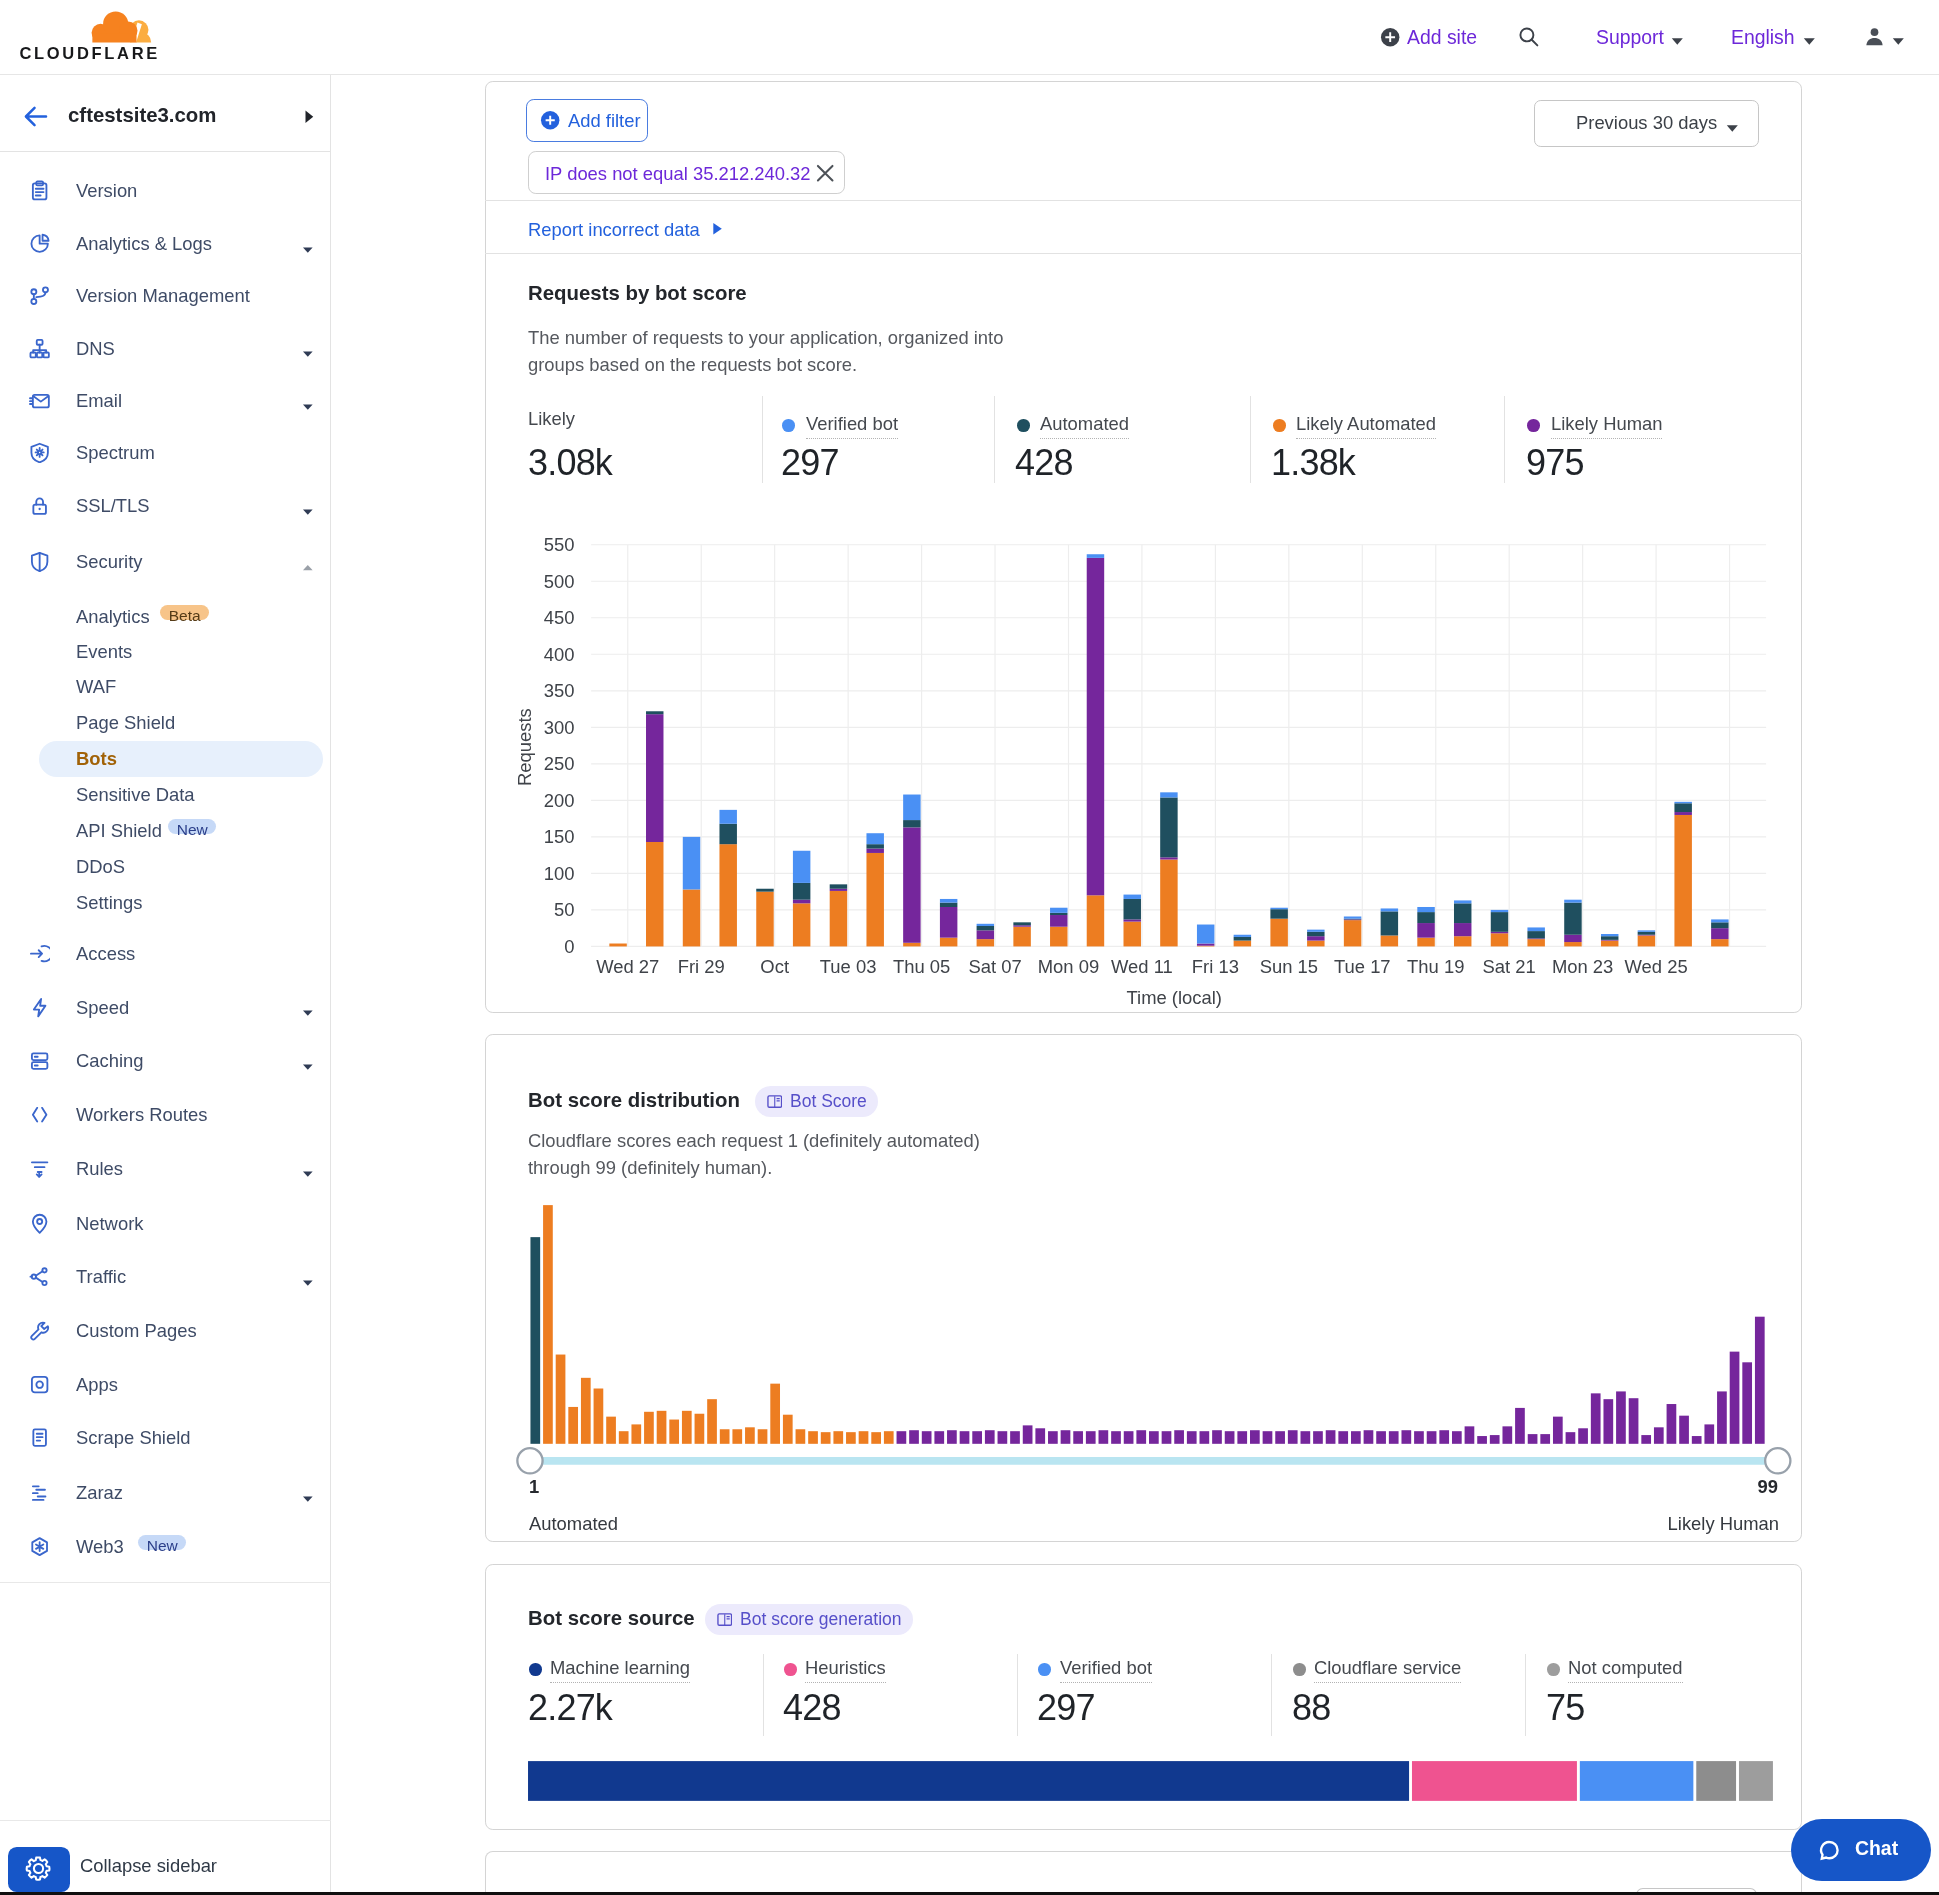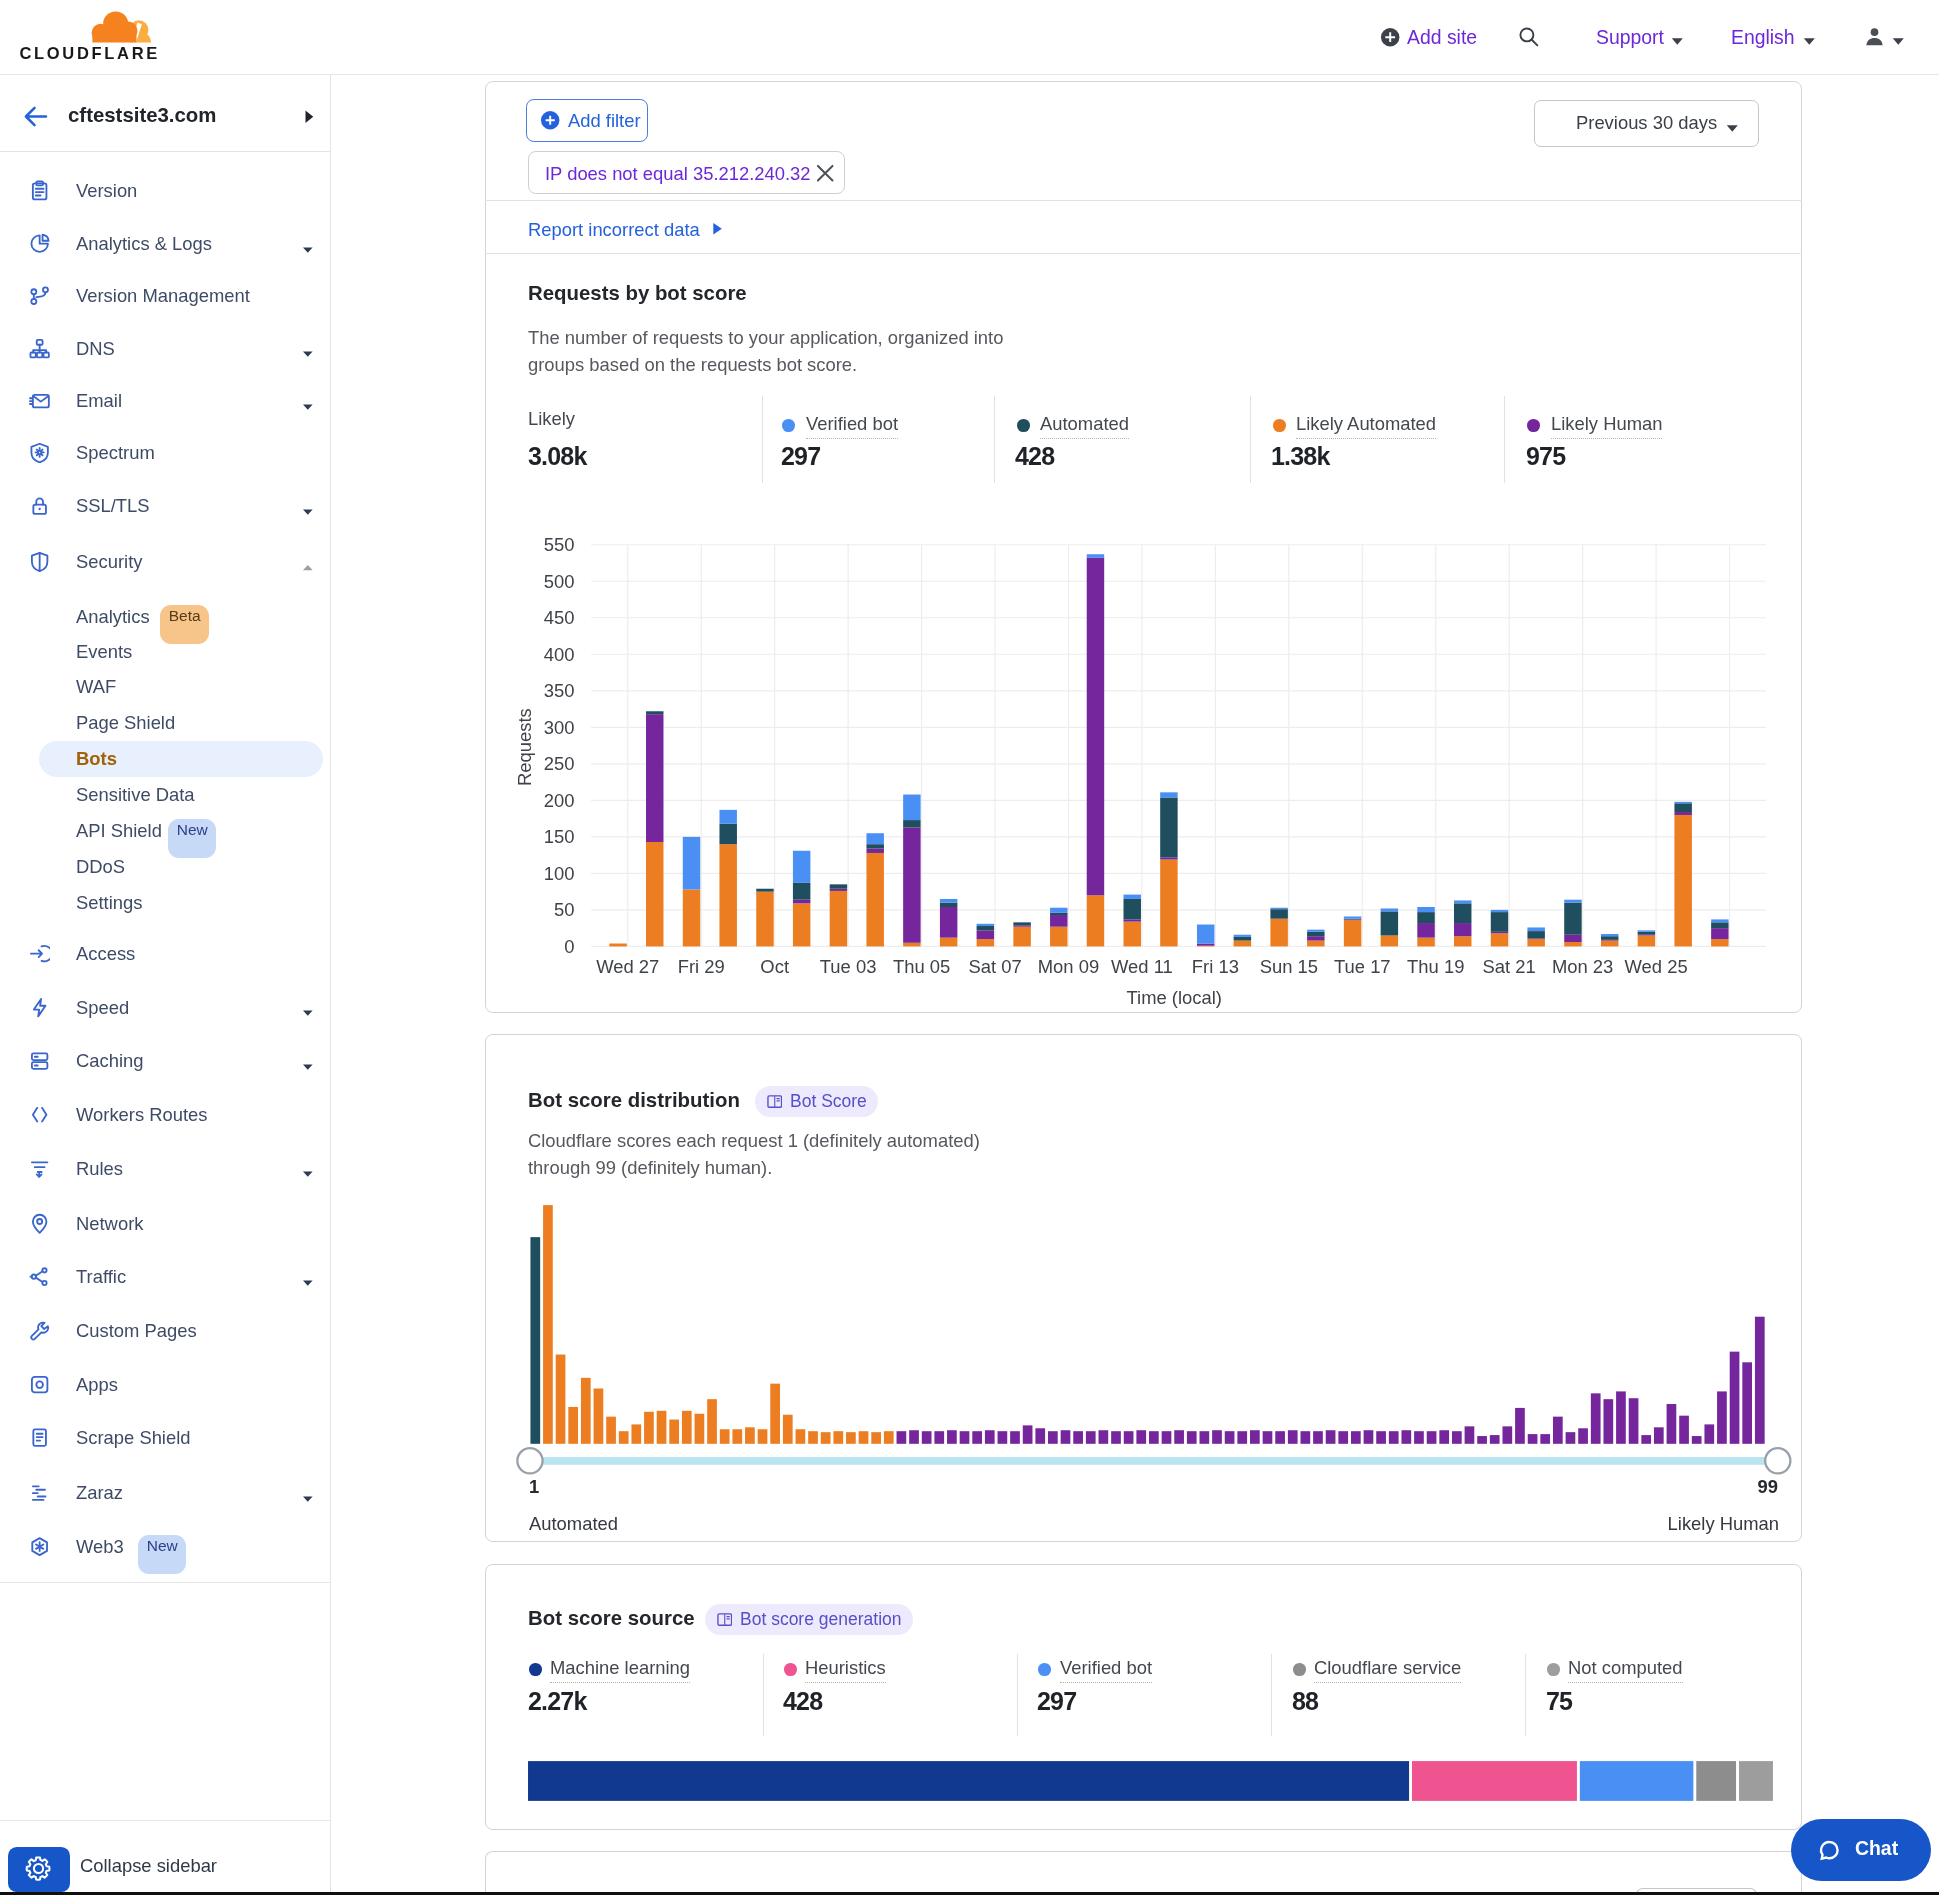--- a/index.html
+++ b/index.html
@@ -5,25 +5,25 @@
  font-family:"Liberation Sans",sans-serif;color:#3a3f45;-webkit-font-smoothing:antialiased}
 .abs{position:absolute}
 .hdr-item{position:absolute;top:26px;font-size:19.4px;color:#6d28d9}
 .card{position:absolute;left:485px;width:1317px;background:#fff;border:1.4px solid #d4d4d4;border-radius:7.8px}
 .divh{position:absolute;left:485px;width:1317px;height:1.4px;background:#e2e2e2}
 .nicon{position:absolute;left:29px}
 .nlab{position:absolute;left:76px;font-size:18.4px;color:#3e4b66;white-space:nowrap}
 .nsub{position:absolute;left:76px;font-size:18.4px;color:#3e4b66;white-space:nowrap}
 .car{position:absolute;left:302px}
 .botspill{position:absolute;left:39px;width:284px;height:36px;border-radius:18px;background:#e7f0fc}
-.badge{position:absolute;height:39px;border-radius:11px;font-size:15.5px;line-height:22px;padding:0 8.7px}
+.badge{position:absolute;height:15px;border-radius:11px;font-size:15.5px;line-height:22px;padding:0 8.7px}
 .beta{background:#f7c489;color:#553b17}
 .new{background:#c6d9f7;color:#2b3f8a}
 .statlab{position:absolute;font-size:18.4px;color:#44484e;border-bottom:1.9px dotted #b3b3b3;padding-bottom:2.9px;white-space:nowrap}
-.statnum{position:absolute;font-size:25px;font-weight:bold;color:#1f2328;letter-spacing:-0.8px}
+.statnum{position:absolute;font-size:36px;font-weight:normal;color:#1f2328;letter-spacing:-0.8px}
 .dot{position:absolute;width:12.6px;height:12.6px;border-radius:50%}
 .vdiv{position:absolute;width:1.4px;background:#e2e2e2}
 .sechead{position:absolute;left:528px;font-size:20.4px;font-weight:bold;color:#23262b}
 .desc{position:absolute;left:528px;font-size:18.4px;color:#55585e;line-height:27px}
 .lbadge{position:absolute;height:31px;background:#eceafc;border-radius:15.5px;color:#564fc9;font-size:17.5px;line-height:31px;padding:0 11.6px 0 35px}
 .lbadge svg{position:absolute;left:11.6px;top:8.7px}
 </style></head><body>
 
 <div class="abs" style="left:0;top:0;width:1940px;height:75px;background:#fff;border-bottom:1.4px solid #e6e6e6"></div>
 <div class="abs" style="left:88px;top:7.8px"><svg width="66" height="35" viewBox="0 0 68 36">

